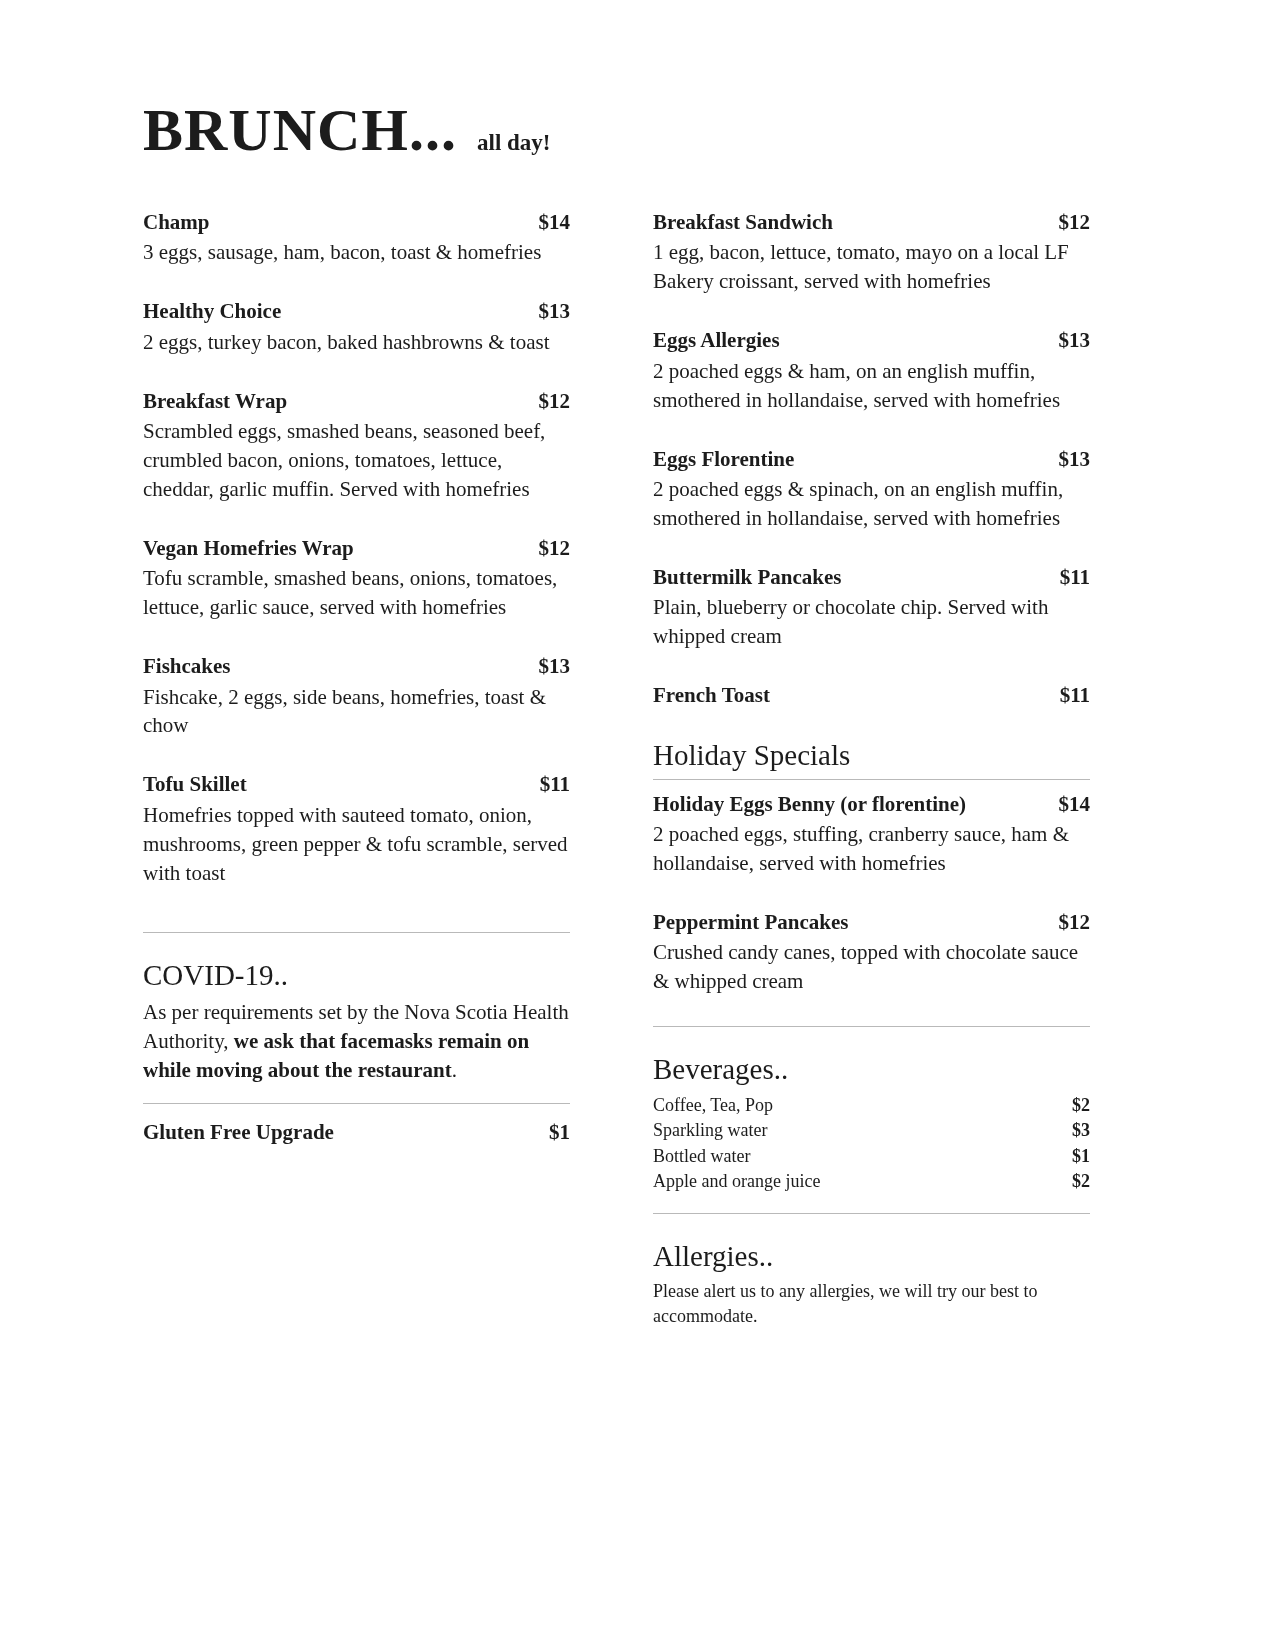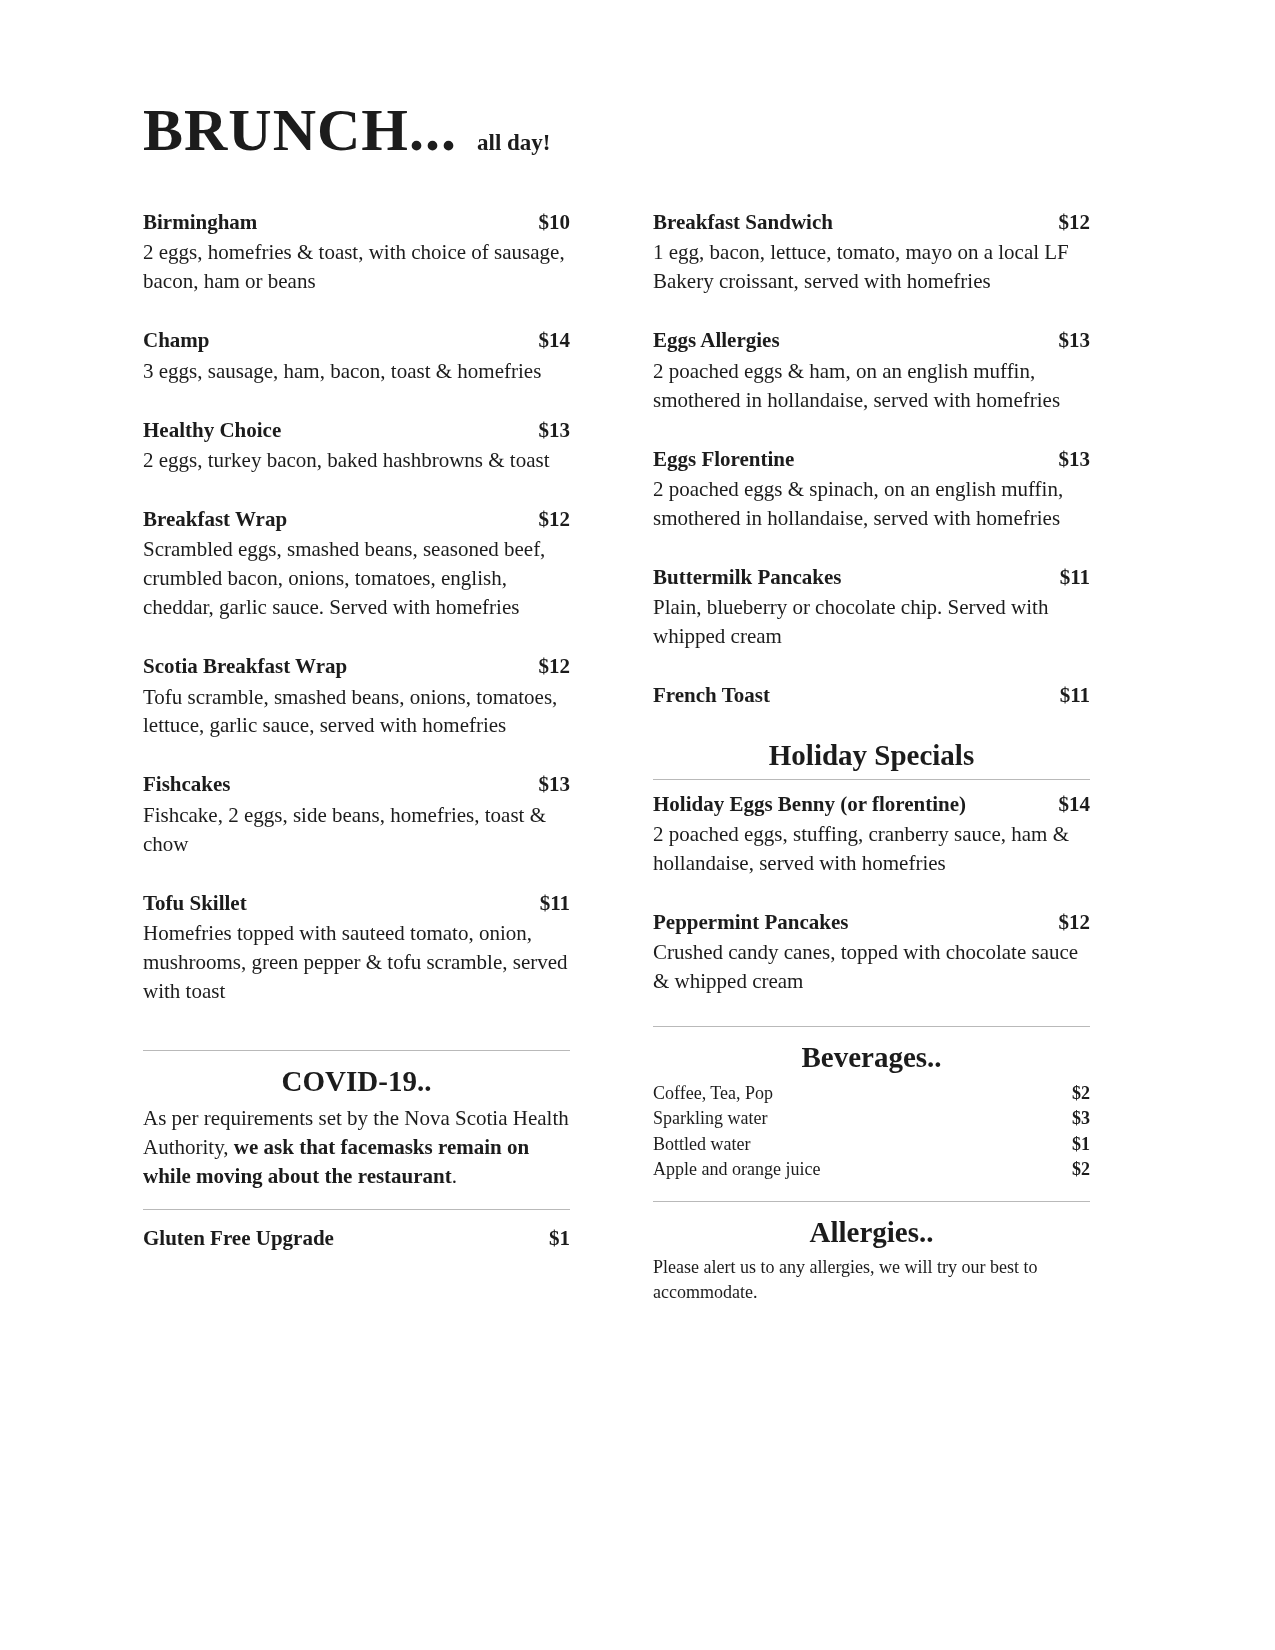--- a/index.html
+++ b/index.html
@@ -51,24 +51,23 @@
     line-height: 1.35;
   }
   .item-desc {
     font-size: 21px;
     line-height: 1.38;
     margin-top: 2px;
   }
 
   .section-heading {
     font-size: 29px;
-    font-weight: 700;
+    font-weight: 400;
     line-height: 1.15;
-    margin: 4px 0 6px 0;
-    text-align: center;
+    margin: 16px 0 6px 0;
   }
   .divider {
     border: 0;
     border-top: 1px solid #b9b9b9;
     margin: 0;
   }
   .sp-18 { height: 18px; }
   .sp-14 { height: 14px; }
   .sp-10 { height: 10px; }
 
@@ -101,27 +100,20 @@
 
   <div class="title-row">
     <span class="menu-title">BRUNCH...</span>
     <span class="menu-subtitle">all day!</span>
   </div>
 
   <div class="columns">
 
     <div class="col-left">
 
-      <div class="item">
-        <div class="item-row">
-          <span class="item-name">Birmingham</span>
-          <span class="item-price">$10</span>
-        </div>
-        <div class="item-desc">2 eggs, homefries &amp; toast, with choice of sausage, bacon, ham or beans</div>
-      </div>
 
       <div class="item">
         <div class="item-row">
           <span class="item-name">Champ</span>
           <span class="item-price">$14</span>
         </div>
         <div class="item-desc">3 eggs, sausage, ham, bacon, toast &amp; homefries</div>
       </div>
 
       <div class="item">
@@ -130,26 +122,26 @@
           <span class="item-price">$13</span>
         </div>
         <div class="item-desc">2 eggs, turkey bacon, baked hashbrowns &amp; toast</div>
       </div>
 
       <div class="item">
         <div class="item-row">
           <span class="item-name">Breakfast Wrap</span>
           <span class="item-price">$12</span>
         </div>
-        <div class="item-desc">Scrambled eggs, smashed beans, seasoned beef, crumbled bacon, onions, tomatoes, english, cheddar, garlic sauce. Served with homefries</div>
-      </div>
-
-      <div class="item">
-        <div class="item-row">
-          <span class="item-name">Scotia Breakfast Wrap</span>
+        <div class="item-desc">Scrambled eggs, smashed beans, seasoned beef, crumbled bacon, onions, tomatoes, lettuce, cheddar, garlic muffin. Served with homefries</div>
+      </div>
+
+      <div class="item">
+        <div class="item-row">
+          <span class="item-name">Vegan Homefries Wrap</span>
           <span class="item-price">$12</span>
         </div>
         <div class="item-desc">Tofu scramble, smashed beans, onions, tomatoes, lettuce, garlic sauce, served with homefries</div>
       </div>
 
       <div class="item">
         <div class="item-row">
           <span class="item-name">Fishcakes</span>
           <span class="item-price">$13</span>
         </div>

